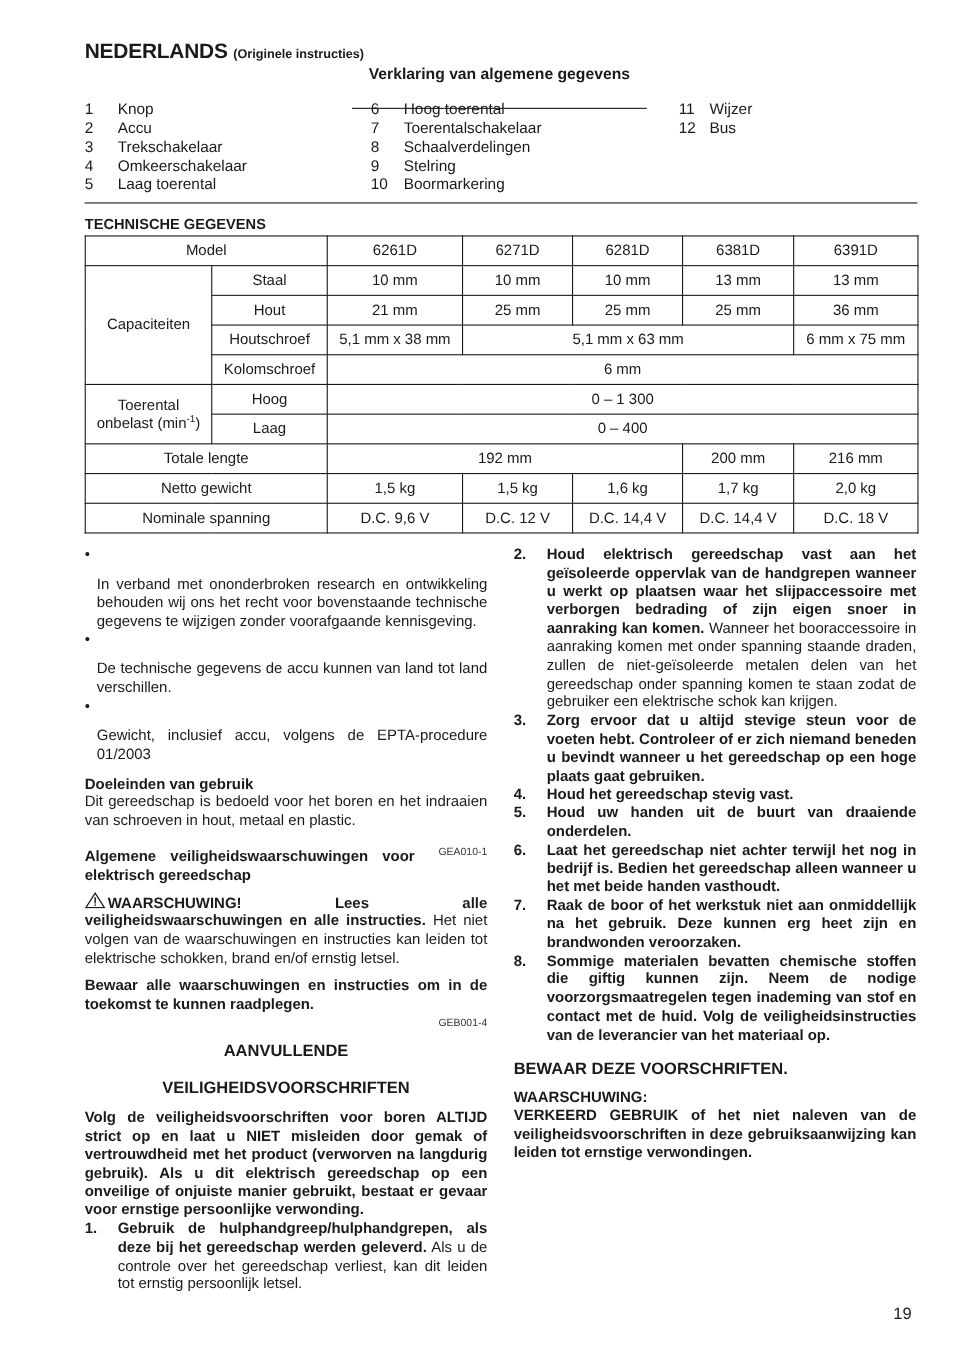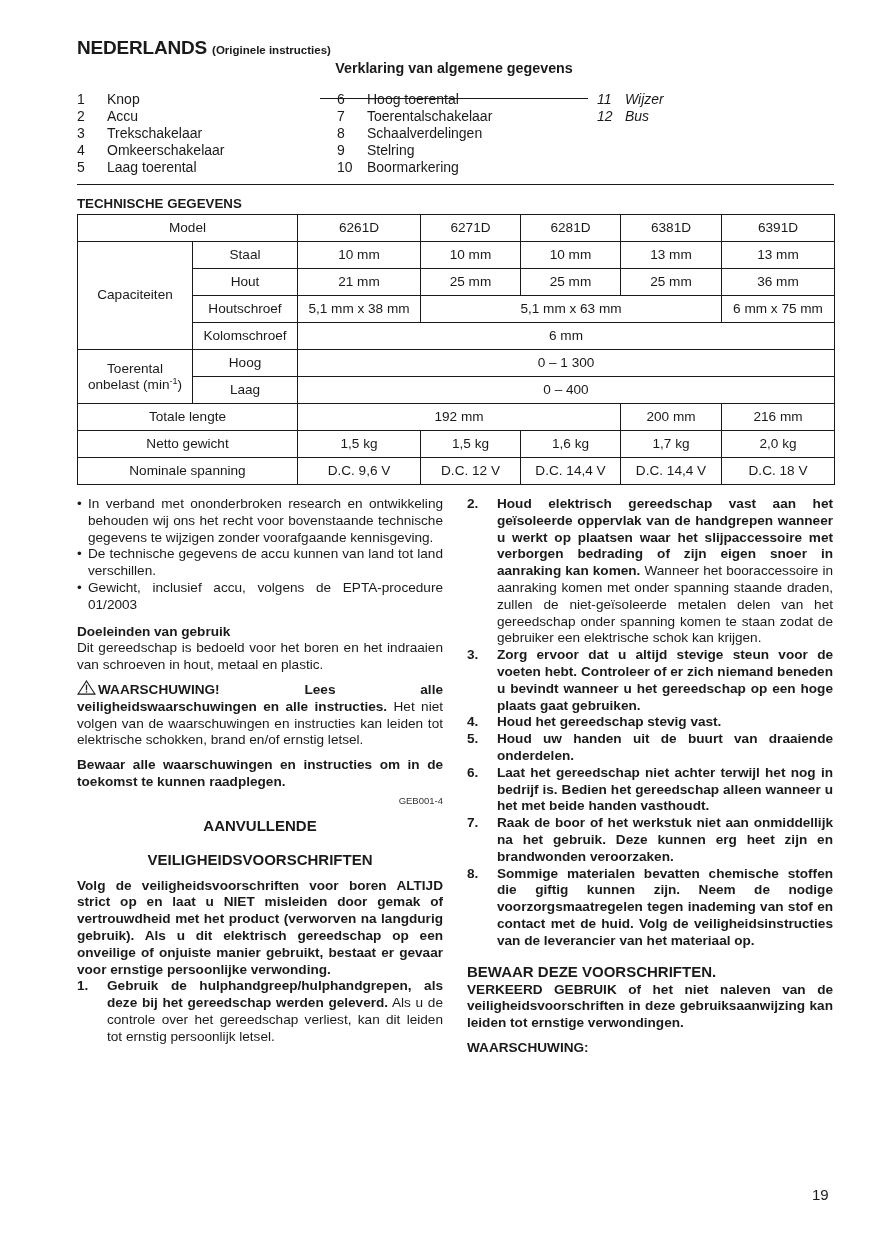--- a/index.html
+++ b/index.html
@@ -9,37 +9,37 @@
 
   .title { left: 77px; top: 37px; font-size: 19px; font-weight: bold; letter-spacing: -0.2px; line-height: 22px; }
   .title .sub { font-size: 11.5px; font-weight: bold; letter-spacing: 0; }
   .legend-heading { left: 320px; top: 58px; width: 268px; text-align: center; font-size: 14.3px; font-weight: bold; line-height: 20px; padding-bottom: 20px; border-bottom: 1.5px solid #1a1a1a; }
 
   .parts { top: 91px; font-size: 14px; line-height: 17px; }
   .parts .row { display: flex; }
   .parts .num { width: 30px; }
   .parts.c1 { left: 77px; }
   .parts.c2 { left: 337px; }
-  .parts.c3 { left: 597px; font-style: italic; }
+  .parts.c3 { left: 617px; }
   .parts.c3 .num { width: 28px; }
   .hr { left: 77px; top: 184px; width: 757px; height: 0; border-top: 1.5px solid #1a1a1a; }
 
   .tech-title { left: 77px; top: 196px; font-size: 13.3px; font-weight: bold; }
 
   table.spec { position: absolute; left: 77px; top: 214px; border-collapse: collapse; font-size: 13.6px; table-layout: fixed; }
   table.spec td { border: 1.3px solid #1a1a1a; text-align: center; vertical-align: middle; height: 27px; padding: 0 2px; white-space: nowrap; }
   table.spec td.wrap { white-space: normal; line-height: 16px; }
   sup { font-size: 9px; vertical-align: 5px; line-height: 0; }
 
   .col { top: 496px; width: 366px; text-align: justify; }
   .col.left { left: 77px; }
   .col.right { left: 467px; }
   .bullet { display: flex; }
   .bullet .dot { width: 11px; flex: none; }
-  .bullet .txt { flex: 1; text-align: justify; }
+  .bullet .txt { flex: 1; text-align: justify; margin-top: 27px; }
   .b { font-weight: bold; }
   .sec-h { font-weight: bold; margin-top: 10px; }
   .p { text-align: justify; }
   .small-code { font-size: 9.5px; color: #333; }
   .hdr-with-code { display: flex; justify-content: space-between; margin-top: 12px; }
   .hdr-with-code .b { width: 300px; }
   .warn-icon { display: inline-block; width: 19px; height: 15px; vertical-align: -1px; margin-right: 2px; }
   .centered-h { text-align: center; font-weight: bold; font-size: 15px; line-height: 20px; margin-top: 4px; }
   .num-item { display: flex; }
   .num-item .n { width: 30px; flex: none; font-weight: bold; }
@@ -200,20 +200,24 @@
       <span class="txt">De technische gegevens de accu kunnen van land tot land verschillen.</span>
     </div>
   <div class="bullet">
       <span class="dot">•</span>
       <span class="txt">Gewicht, inclusief accu, volgens de EPTA-procedure 01/2003</span>
     </div>
 
   <div class="sec-h">Doeleinden van gebruik</div>
   <div class="p">Dit gereedschap is bedoeld voor het boren en het indraaien van schroeven in hout, metaal en plastic.</div>
 
+  <div class="hdr-with-code">
+    <span class="b" style="margin-top:4px">Algemene veiligheidswaarschuwingen voor elektrisch gereedschap</span>
+    <span class="small-code">GEA010-1</span>
+  </div>
   <div class="p" style="margin-top:6px">
     <svg class="warn-icon" viewBox="0 0 20 16">
         <path d="M10 1 L19 15 L1 15 Z" fill="none" stroke="#1a1a1a" stroke-width="1.2"></path>
         <rect x="9.3" y="5" width="1.4" height="6" fill="#1a1a1a"></rect>
         <rect x="9.3" y="12" width="1.4" height="1.4" fill="#1a1a1a"></rect>
       </svg><span class="b">WAARSCHUWING! Lees alle veiligheidswaarschuwingen en alle instructies.</span><span> Het niet volgen van de waarschuwingen en instructies kan leiden tot elektrische schokken, brand en/of ernstig letsel.</span>
   </div>
   <div class="b p" style="margin-top:8px">Bewaar alle waarschuwingen en instructies om in de toekomst te kunnen raadplegen.</div>
   <div class="small-code" style="text-align:right;margin-top:2px">GEB001-4</div>
 
@@ -249,17 +253,17 @@
   </div>
   <div class="num-item">
     <span class="n">7.</span>
     <span class="t b">Raak de boor of het werkstuk niet aan onmiddellijk na het gebruik. Deze kunnen erg heet zijn en brandwonden veroorzaken.</span>
   </div>
   <div class="num-item">
     <span class="n">8.</span>
     <span class="t b">Sommige materialen bevatten chemische stoffen die giftig kunnen zijn. Neem de nodige voorzorgsmaatregelen tegen inademing van stof en contact met de huid. Volg de veiligheidsinstructies van de leverancier van het materiaal op.</span>
   </div>
   <div class="big-h">BEWAAR DEZE VOORSCHRIFTEN.</div>
+  <div class="b" style="margin-top:8px">WAARSCHUWING:</div>
   <div class="b p">VERKEERD GEBRUIK of het niet naleven van de veiligheidsvoorschriften in deze gebruiksaanwijzing kan leiden tot ernstige verwondingen.</div>
-  <div class="b" style="margin-top:8px">WAARSCHUWING:</div>
 </div>
 
 <div class="abs page-num">19</div>
 
 </body></html>

